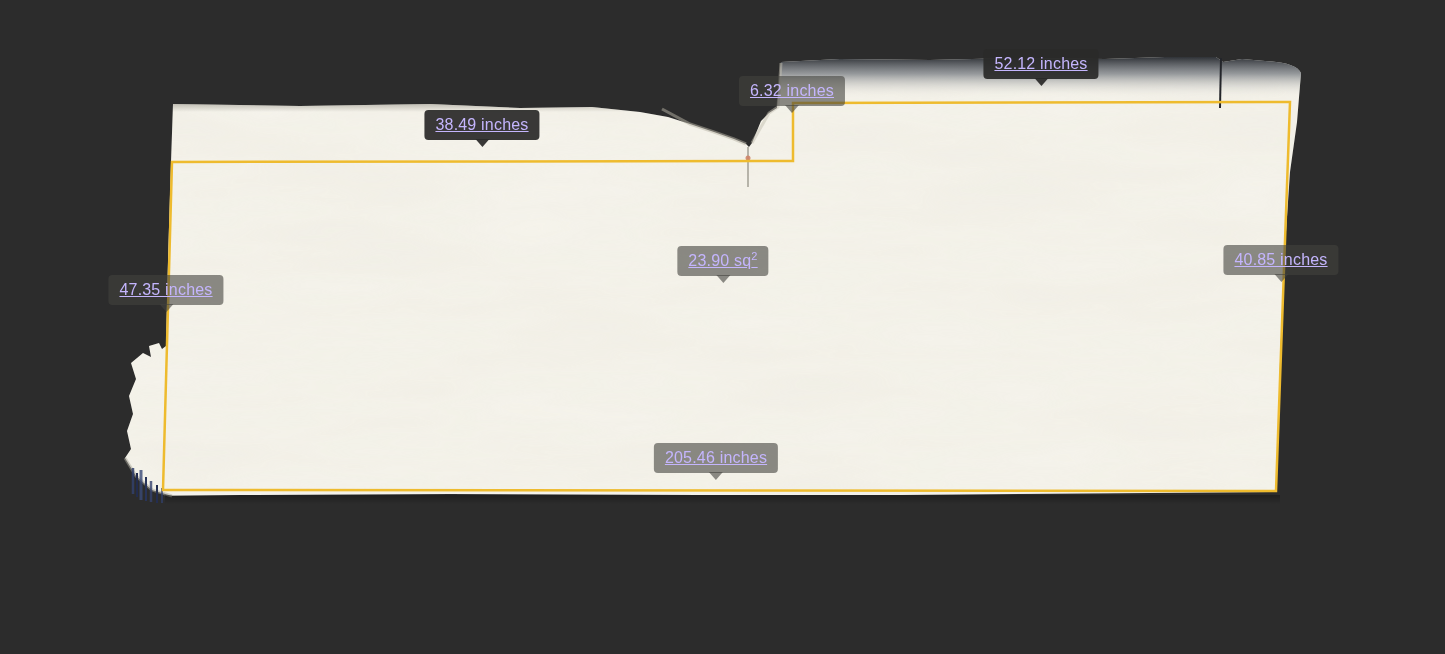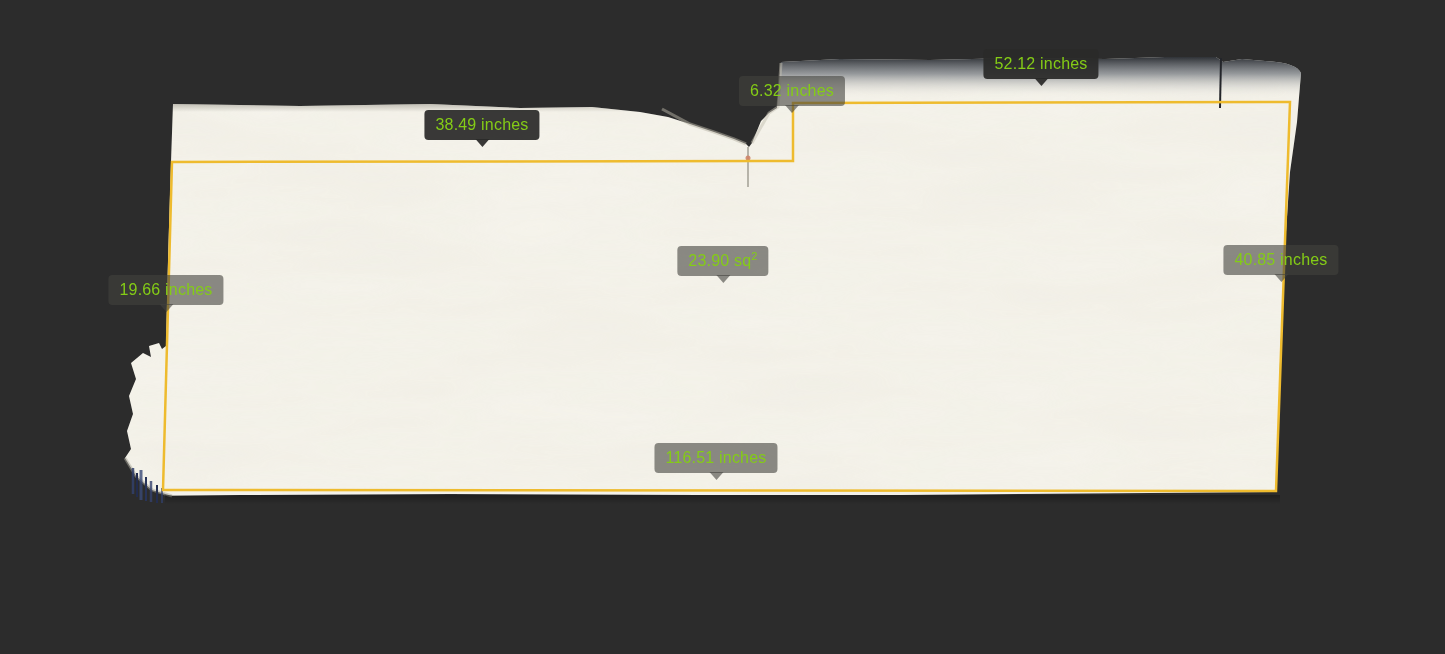--- a/index.html
+++ b/index.html
@@ -10,26 +10,27 @@
     overflow: hidden;
     background: #2c2c2c;
     font-family: "Liberation Sans", sans-serif;
   }
   .stage svg { position: absolute; left: 0; top: 0; }
   .mlabel {
     position: absolute;
     transform: translateX(-50%);
     font-size: 16px;
     line-height: 1.25;
-    color: #84cc16;
+    color: #c4b5fd;
     padding: 5px 11px;
     border-radius: 4px;
     white-space: nowrap;
     letter-spacing: 0.2px;
     cursor: pointer;
+    text-decoration: underline;
   }
   .mlabel sup { font-size: 11px; line-height: 0; }
   .mlabel .ptr {
     position: absolute;
     left: 50%;
     bottom: -7px;
     margin-left: -7px;
     width: 0; height: 0;
     border-left: 7px solid transparent;
     border-right: 7px solid transparent;
@@ -141,22 +142,22 @@
     <span>23.90 sq</span><sup>2</sup>
     <i class="ptr"></i>
   </div>
 
   <div class="mlabel light" style="left:1281px; top:245px">
     <span>40.85 inches</span>
     <i class="ptr"></i>
   </div>
 
   <div class="mlabel light" style="left:166px; top:275px">
-    <span>19.66 inches</span>
+    <span>47.35 inches</span>
     <i class="ptr"></i>
   </div>
 
   <div class="mlabel light" style="left:716px; top:443px">
-    <span>116.51 inches</span>
+    <span>205.46 inches</span>
     <i class="ptr"></i>
   </div>
 
 </div>
 
 </body></html>

